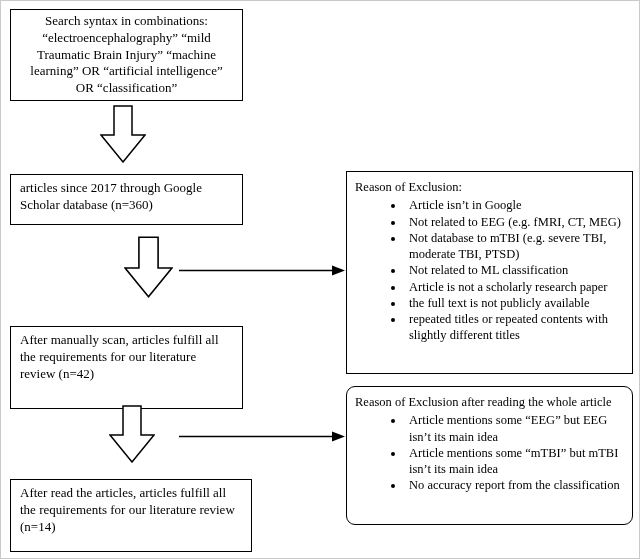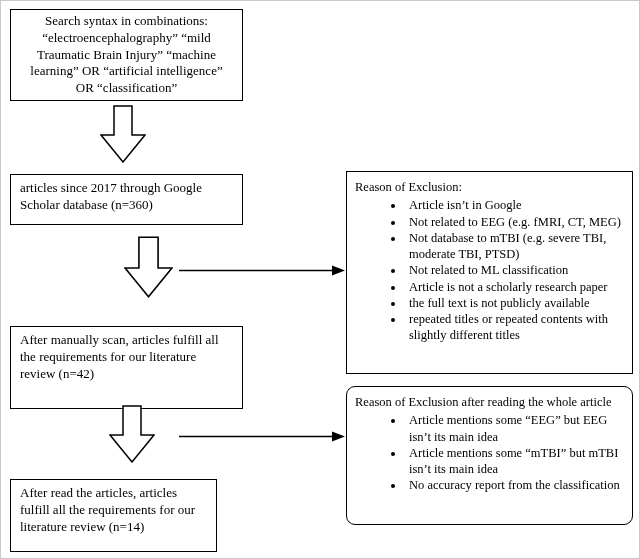--- a/index.html
+++ b/index.html
@@ -87,21 +87,21 @@
     </svg>
   </div>
 
   <div class="arrow" style="left:178px; top:428px;">
     <svg width="166" height="15" viewBox="0 0 166 15">
       <line x1="0" y1="7.5" x2="153" y2="7.5" stroke="#000" stroke-width="1.5"></line>
       <polygon points="153,2.5 166,7.5 153,12.5" fill="#000"></polygon>
     </svg>
   </div>
 
-  <div class="box leftalign" style="left:9px; top:478px; width:207px; height:73px;">
+  <div class="box leftalign" style="left:9px; top:478px; width:242px; height:73px;">
     <span>After read the articles, articles fulfill all the requirements for our literature review (n=14)</span>
   </div>
 
   <div class="excl" style="left:345px; top:170px; width:287px; height:203px;">
     <span class="excl-title">Reason of Exclusion:</span>
     <ul>
       <li>Article isn’t in Google</li>
       <li>Not related to EEG (e.g. fMRI, CT, MEG)</li>
       <li>Not database to mTBI (e.g. severe TBI, moderate TBI, PTSD)</li>
       <li>Not related to ML classification</li>

